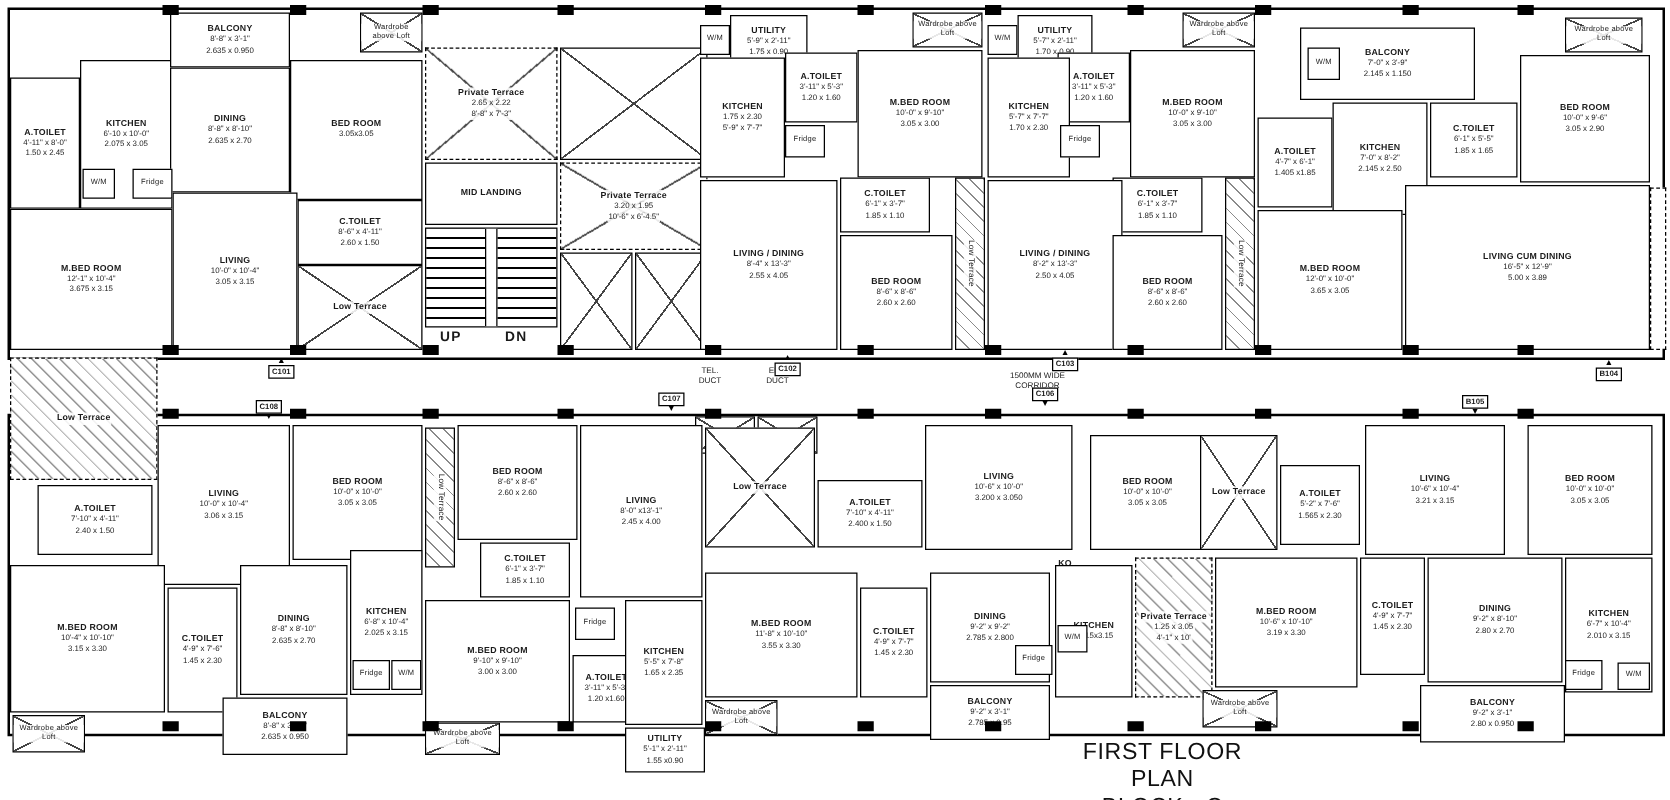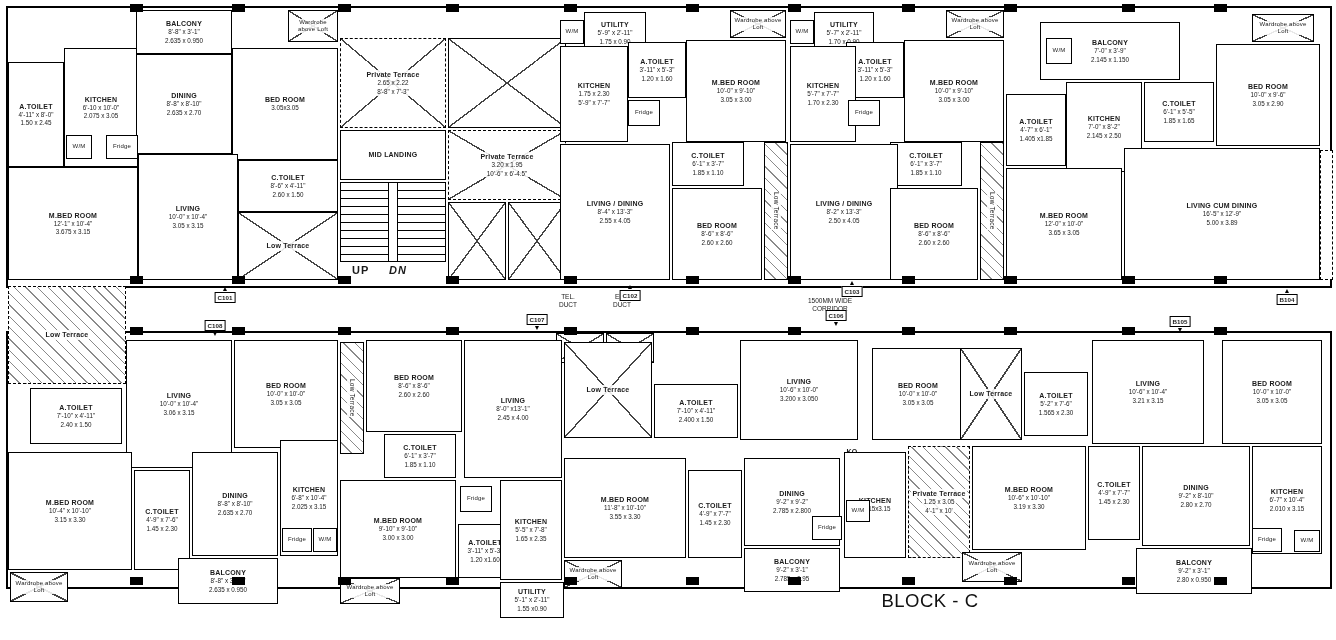--- a/index.html
+++ b/index.html
@@ -46,23 +46,24 @@
   <div class="lbl" style="left:550px;top:293px;width:36px;">TEL.
 DUCT</div>
   <div class="lbl" style="left:604px;top:293px;width:36px;">ELE.
 DUCT</div>
   <div class="lbl" style="left:750px;top:297px;width:160px;">1500MM WIDE
 CORRIDOR</div>
   <div class="room hatchx" style="left:556px;top:333px;width:48px;height:30px;"></div>
   <div class="room hatchx" style="left:606px;top:333px;width:48px;height:30px;"></div>
 
   <div class="updn" style="left:352px;top:264px;">UP</div>
-  <div class="updn" style="left:389px;top:264px;font-style:italic;">DN</div>
+  <div class="updn" style="left:404px;top:264px;">DN</div>
 
   <div id="title">
+    <div>FIRST FLOOR PLAN</div>
     <div>BLOCK - C</div>
   </div>
 <div class="room" style="left: 8px; top: 62px; width: 56px; height: 105px;">
       <span class="nm">A.TOILET</span>
       <span class="dim">4'-11" x 8'-0"</span>
       <span class="dim">1.50 x 2.45</span>
     </div>
     <div class="room" style="left: 64px; top: 48px; width: 74px; height: 119px;">
       <span class="nm">KITCHEN</span>
       <span class="dim">6'-10 x 10'-0"</span>

